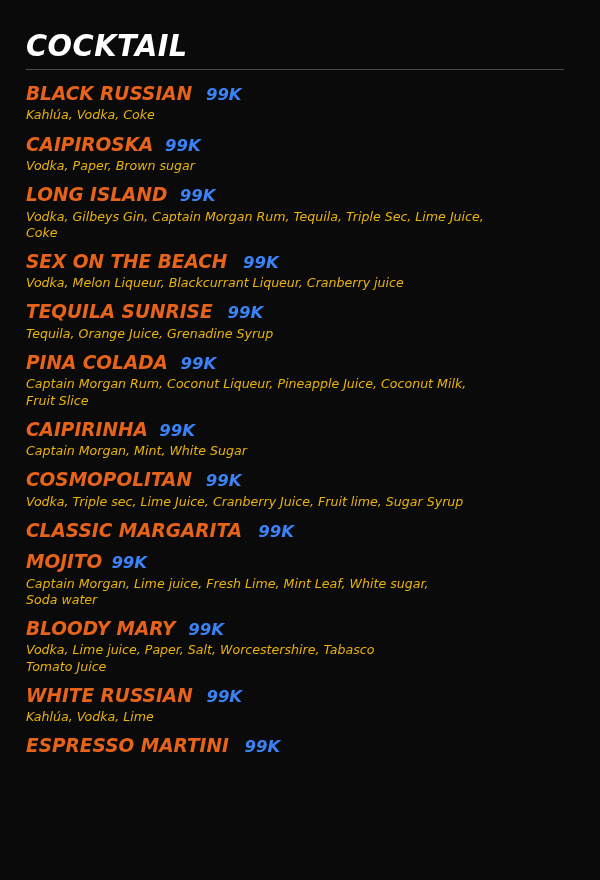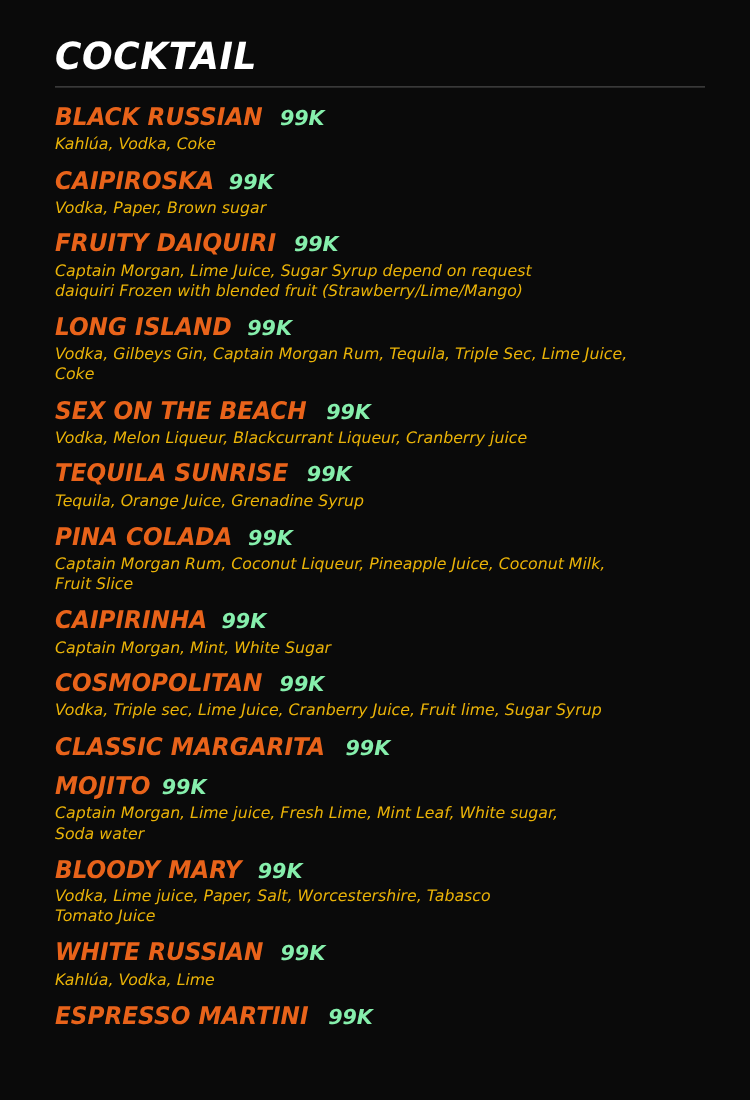--- a/index.html
+++ b/index.html
@@ -11,21 +11,21 @@
     width: 600px;
     height: 880px;
     overflow: hidden;
     font-family: "DejaVu Sans", sans-serif;
     color: #ffffff;
   }
   .menu {
     width: 600px;
     height: 880px;
     box-sizing: border-box;
-    padding: 20px 30px 0 40px;
+    padding: 20px 30px 0 22px;
     background: #0a0a0a;
     position: relative;
   }
   .menu-title {
     font-family: "DejaVu Sans", sans-serif;
     font-weight: bold;
     font-style: italic;
     font-size: 30px;
     letter-spacing: 0.5px;
     color: #ffffff;
@@ -55,21 +55,21 @@
     letter-spacing: 0px;
     transform: scaleX(0.95);
     transform-origin: left center;
     display: inline-block;
   }
   .item-price {
     font-family: "DejaVu Sans", sans-serif;
     font-weight: bold;
     font-style: italic;
     font-size: 16.5px;
-    color: #86efac;
+    color: #3b82f6;
     margin-left: 5px;
     display: inline-block;
   }
   .item-desc {
     font-family: "DejaVu Sans", sans-serif;
     font-style: italic;
     font-size: 12.6px;
     color: #eab308;
     line-height: 1.28;
     margin-top: 3px;
@@ -90,27 +90,20 @@
     <div class="item-desc">Kahlúa, Vodka, Coke</div>
   </div>
 
   <div class="item">
     <div class="item-head">
       <span class="item-name">CAIPIROSKA</span><span class="item-price">99K</span>
     </div>
     <div class="item-desc">Vodka, Paper, Brown sugar</div>
   </div>
 
-  <div class="item">
-    <div class="item-head">
-      <span class="item-name">FRUITY DAIQUIRI</span><span class="item-price">99K</span>
-    </div>
-    <div class="item-desc">Captain Morgan, Lime Juice, Sugar Syrup depend on request
-daiquiri Frozen with blended fruit (Strawberry/Lime/Mango)</div>
-  </div>
 
   <div class="item">
     <div class="item-head">
       <span class="item-name">LONG ISLAND</span><span class="item-price">99K</span>
     </div>
     <div class="item-desc">Vodka, Gilbeys Gin, Captain Morgan Rum, Tequila, Triple Sec, Lime Juice,
 Coke</div>
   </div>
 
   <div class="item">

